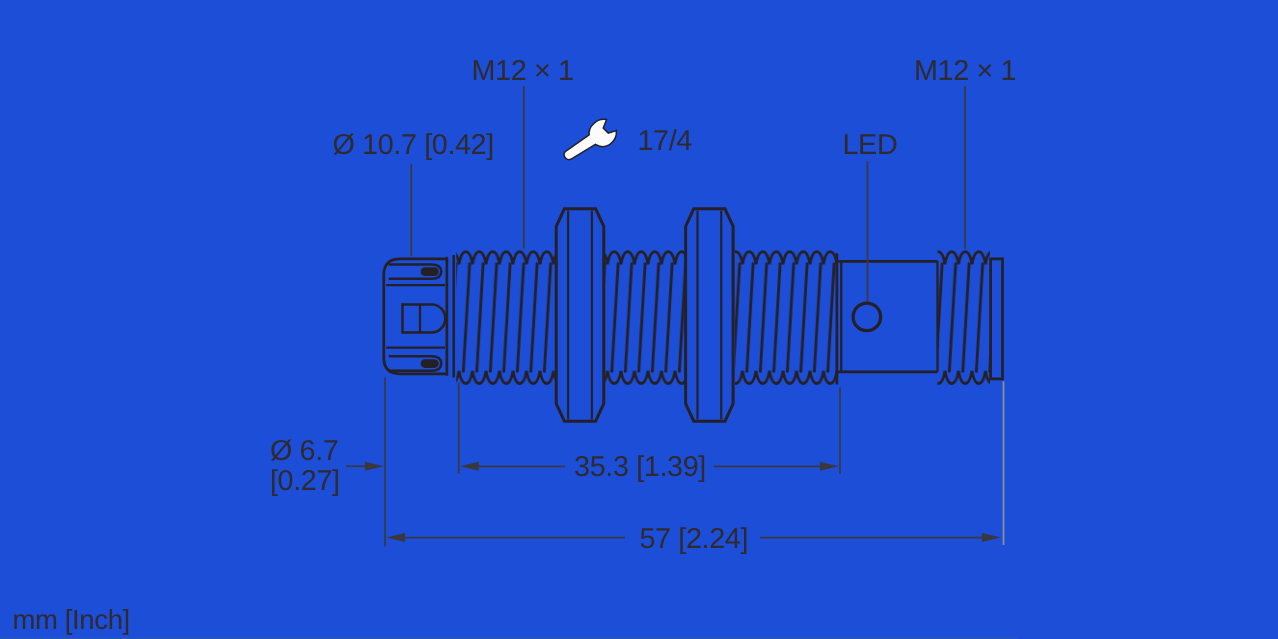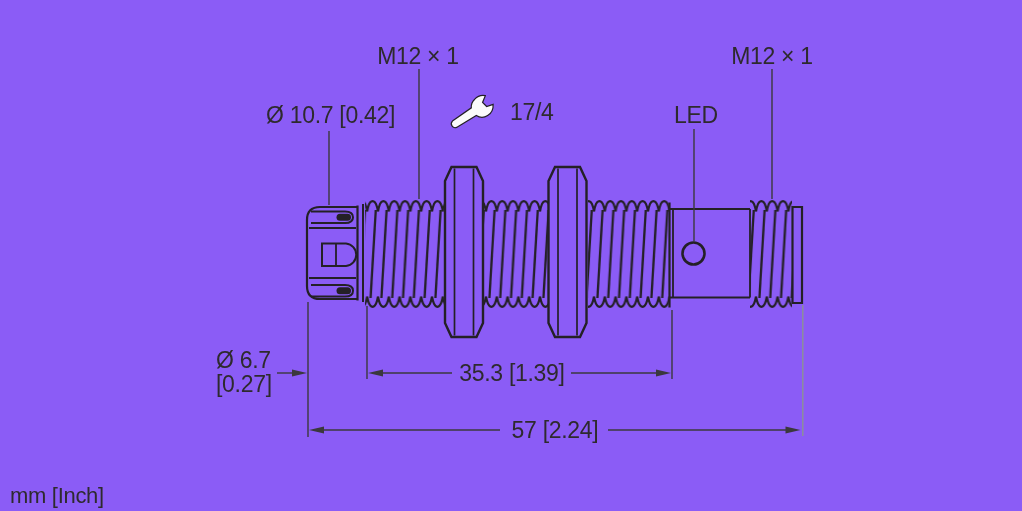--- a/index.html
+++ b/index.html
@@ -1,19 +1,19 @@
 <!DOCTYPE html>
 <html><head>
 <meta charset="utf-8">
 <style>
   html,body{margin:0;padding:0;background:#4c6570;}
   #stage{
     position:relative;
     width:1022px;height:511px;
-    background:#8b5cf6;
+    background:#1d4ed8;
     font-family:"Liberation Sans", sans-serif;
     overflow:hidden;
   }
   svg text{
     font-family:"Liberation Sans", sans-serif;
     fill:#2e2a2e;
     letter-spacing:-0.3px;
   }
   .lbl{font-size:23px;}
   .units{font-size:22px;}

